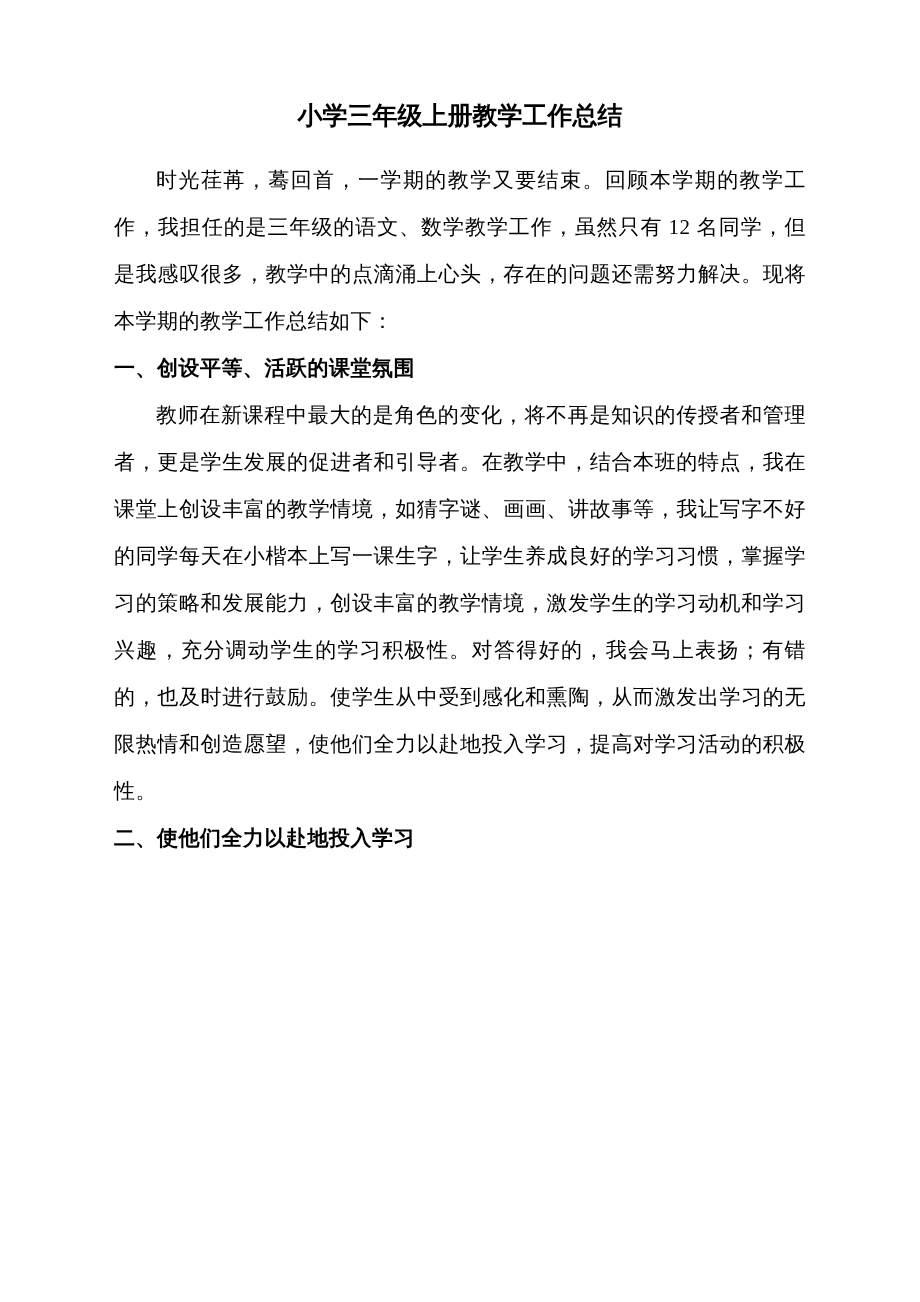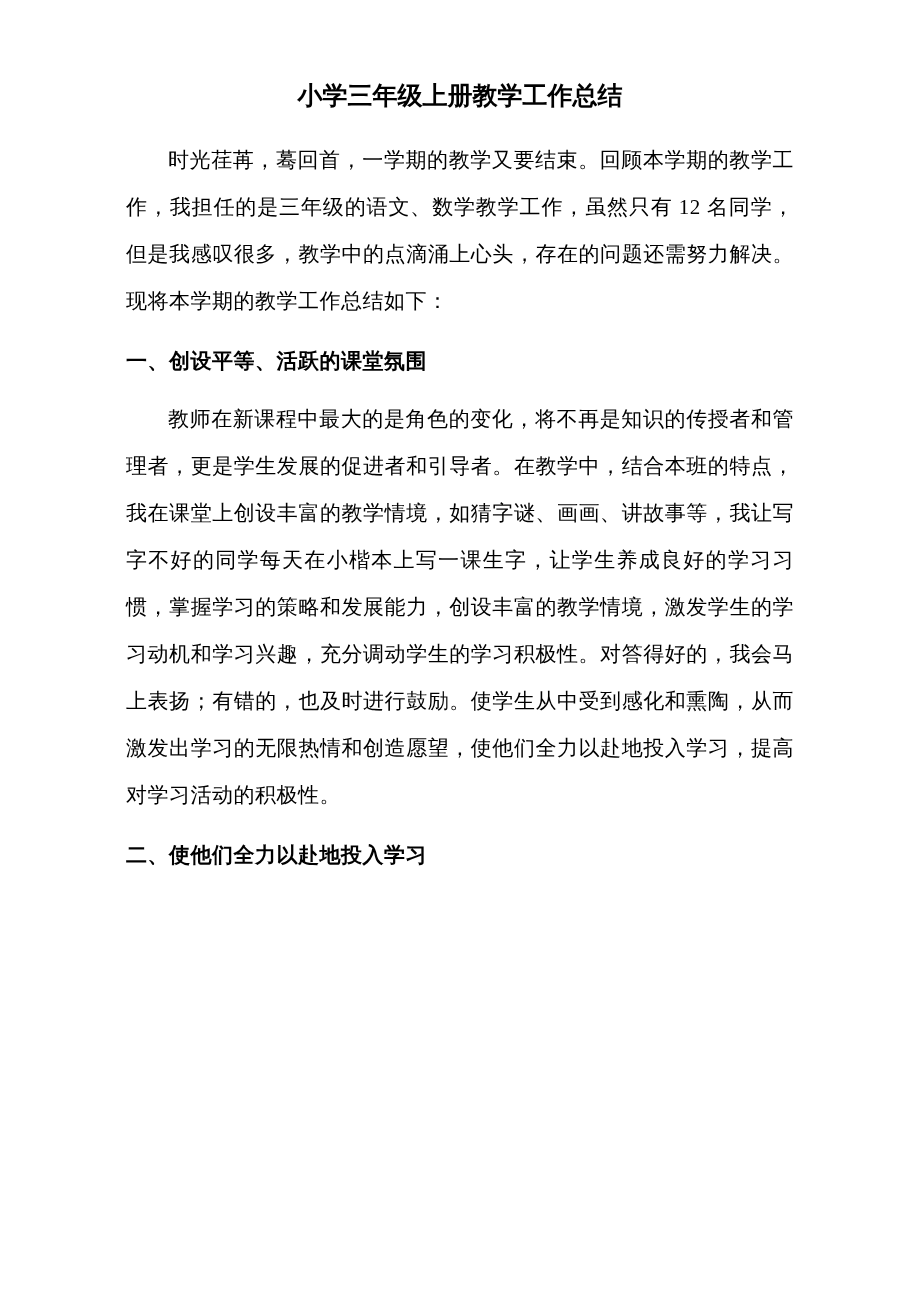--- a/index.html
+++ b/index.html
@@ -9,46 +9,46 @@
   }
   body {
     font-family: "Liberation Serif", "DejaVu Serif", serif;
     color: #000000;
   }
   .page {
     width: 920px;
     height: 1302px;
     background: #ffffff;
     box-sizing: border-box;
-    padding: 72px 114px 0 114px;
+    padding: 92px 114px 0 114px;
     overflow: hidden;
   }
   .doc-title {
     font-size: 25px;
     font-weight: bold;
     text-align: center;
     margin: 0 0 18px 0;
     line-height: 47px;
     font-family: "Liberation Serif", "DejaVu Serif", serif;
   }
   .body-para {
     font-size: 21px;
     line-height: 47px;
     text-align: justify;
     text-indent: 2em;
-    margin: 12px;
+    margin: 0;
     letter-spacing: 0.5px;
   }
   .section-heading {
     font-size: 21px;
     font-weight: bold;
     line-height: 47px;
-    margin: 12px;
+    margin: 0;
     text-indent: 0;
-    font-family: Liberation Sans, sans-serif;
+    font-family: Liberation Serif, serif;
     letter-spacing: 0.5px;
   }
 </style>
 </head>
 <body>
 
 <div class="page">
   <h1 class="doc-title">小学三年级上册教学工作总结</h1>
 
   <p class="body-para">时光荏苒，蓦回首，一学期的教学又要结束。回顾本学期的教学工作，我担任的是三年级的语文、数学教学工作，虽然只有 12 名同学，但是我感叹很多，教学中的点滴涌上心头，存在的问题还需努力解决。现将本学期的教学工作总结如下：</p>

